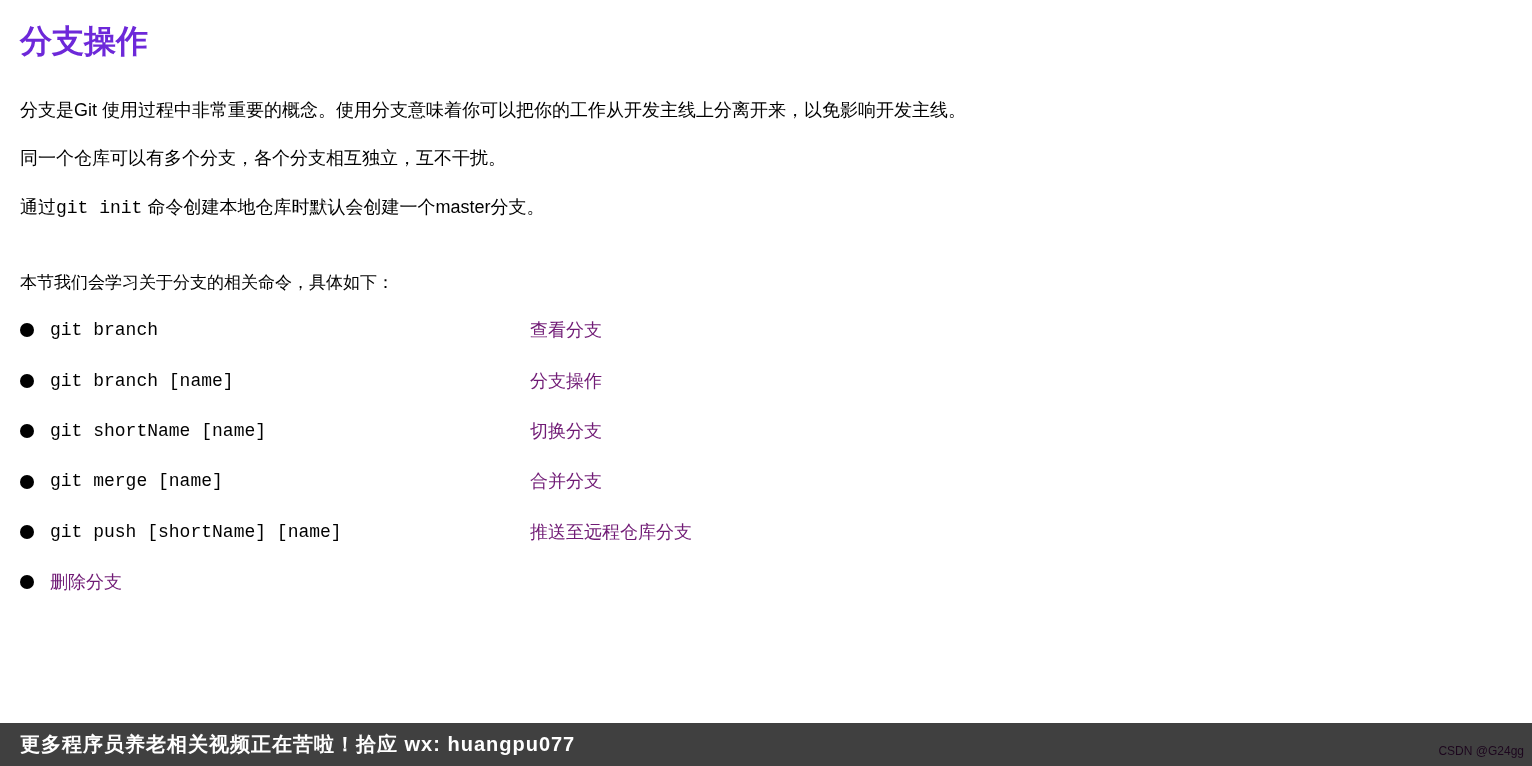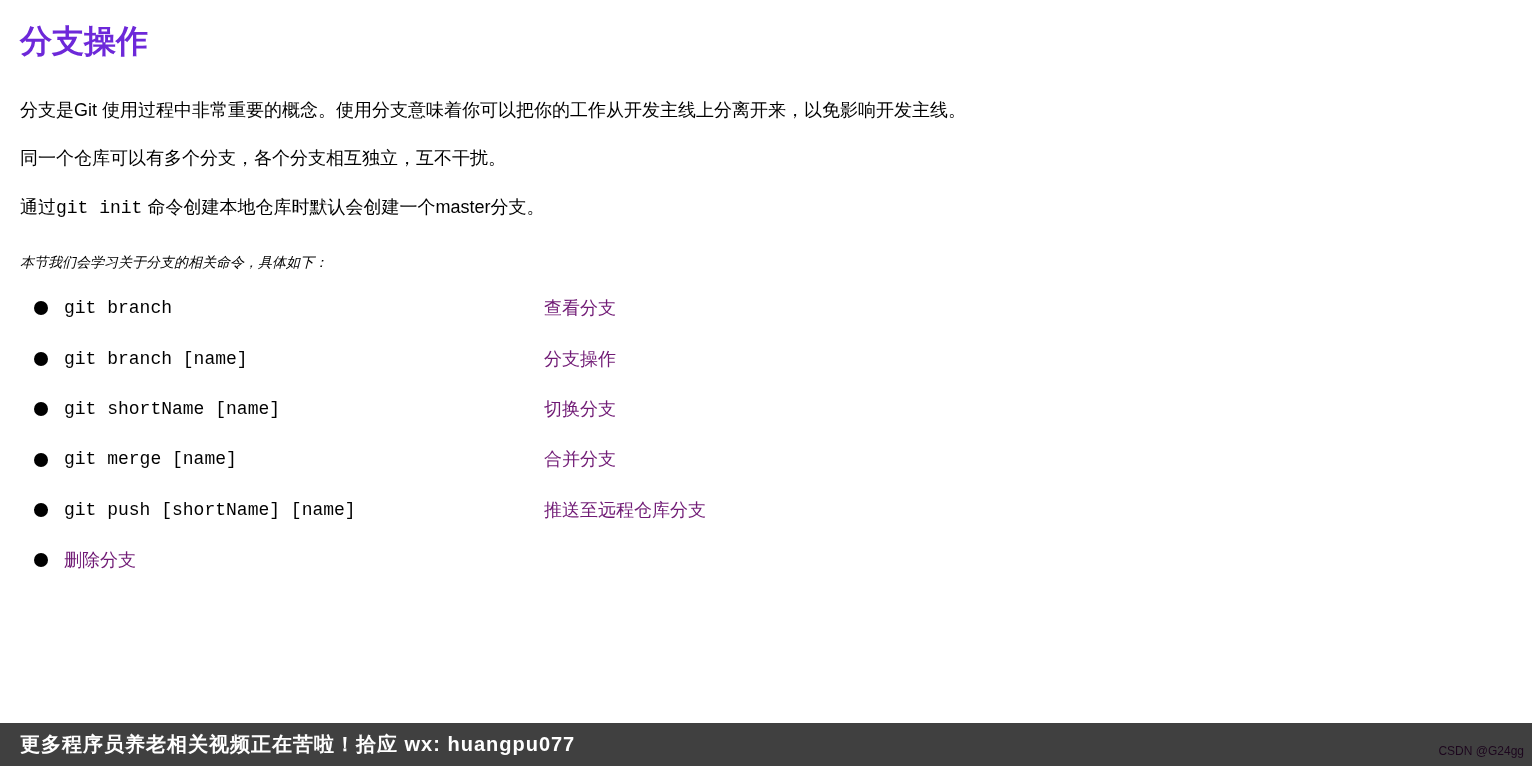--- a/index.html
+++ b/index.html
@@ -34,30 +34,29 @@
       color: #000000;
     }
 
     .paragraph code,
     .inline-code {
       font-family: "Courier New", Courier, monospace;
       font-size: 18px;
     }
 
     .section-intro {
-      margin-top: 30px;
+      margin-top: 47px;
       margin-bottom: 20px;
-      font-size: 14px;
-      font-style: italic;
+      font-size: 17px;
     }
 
     .command-list {
       list-style: none;
       padding: 0;
-      margin: 14px;
+      margin: 0;
     }
 
     .command-list li {
       display: flex;
       align-items: center;
       margin-bottom: 18px;
       font-size: 18px;
       line-height: 1.8;
     }
 

